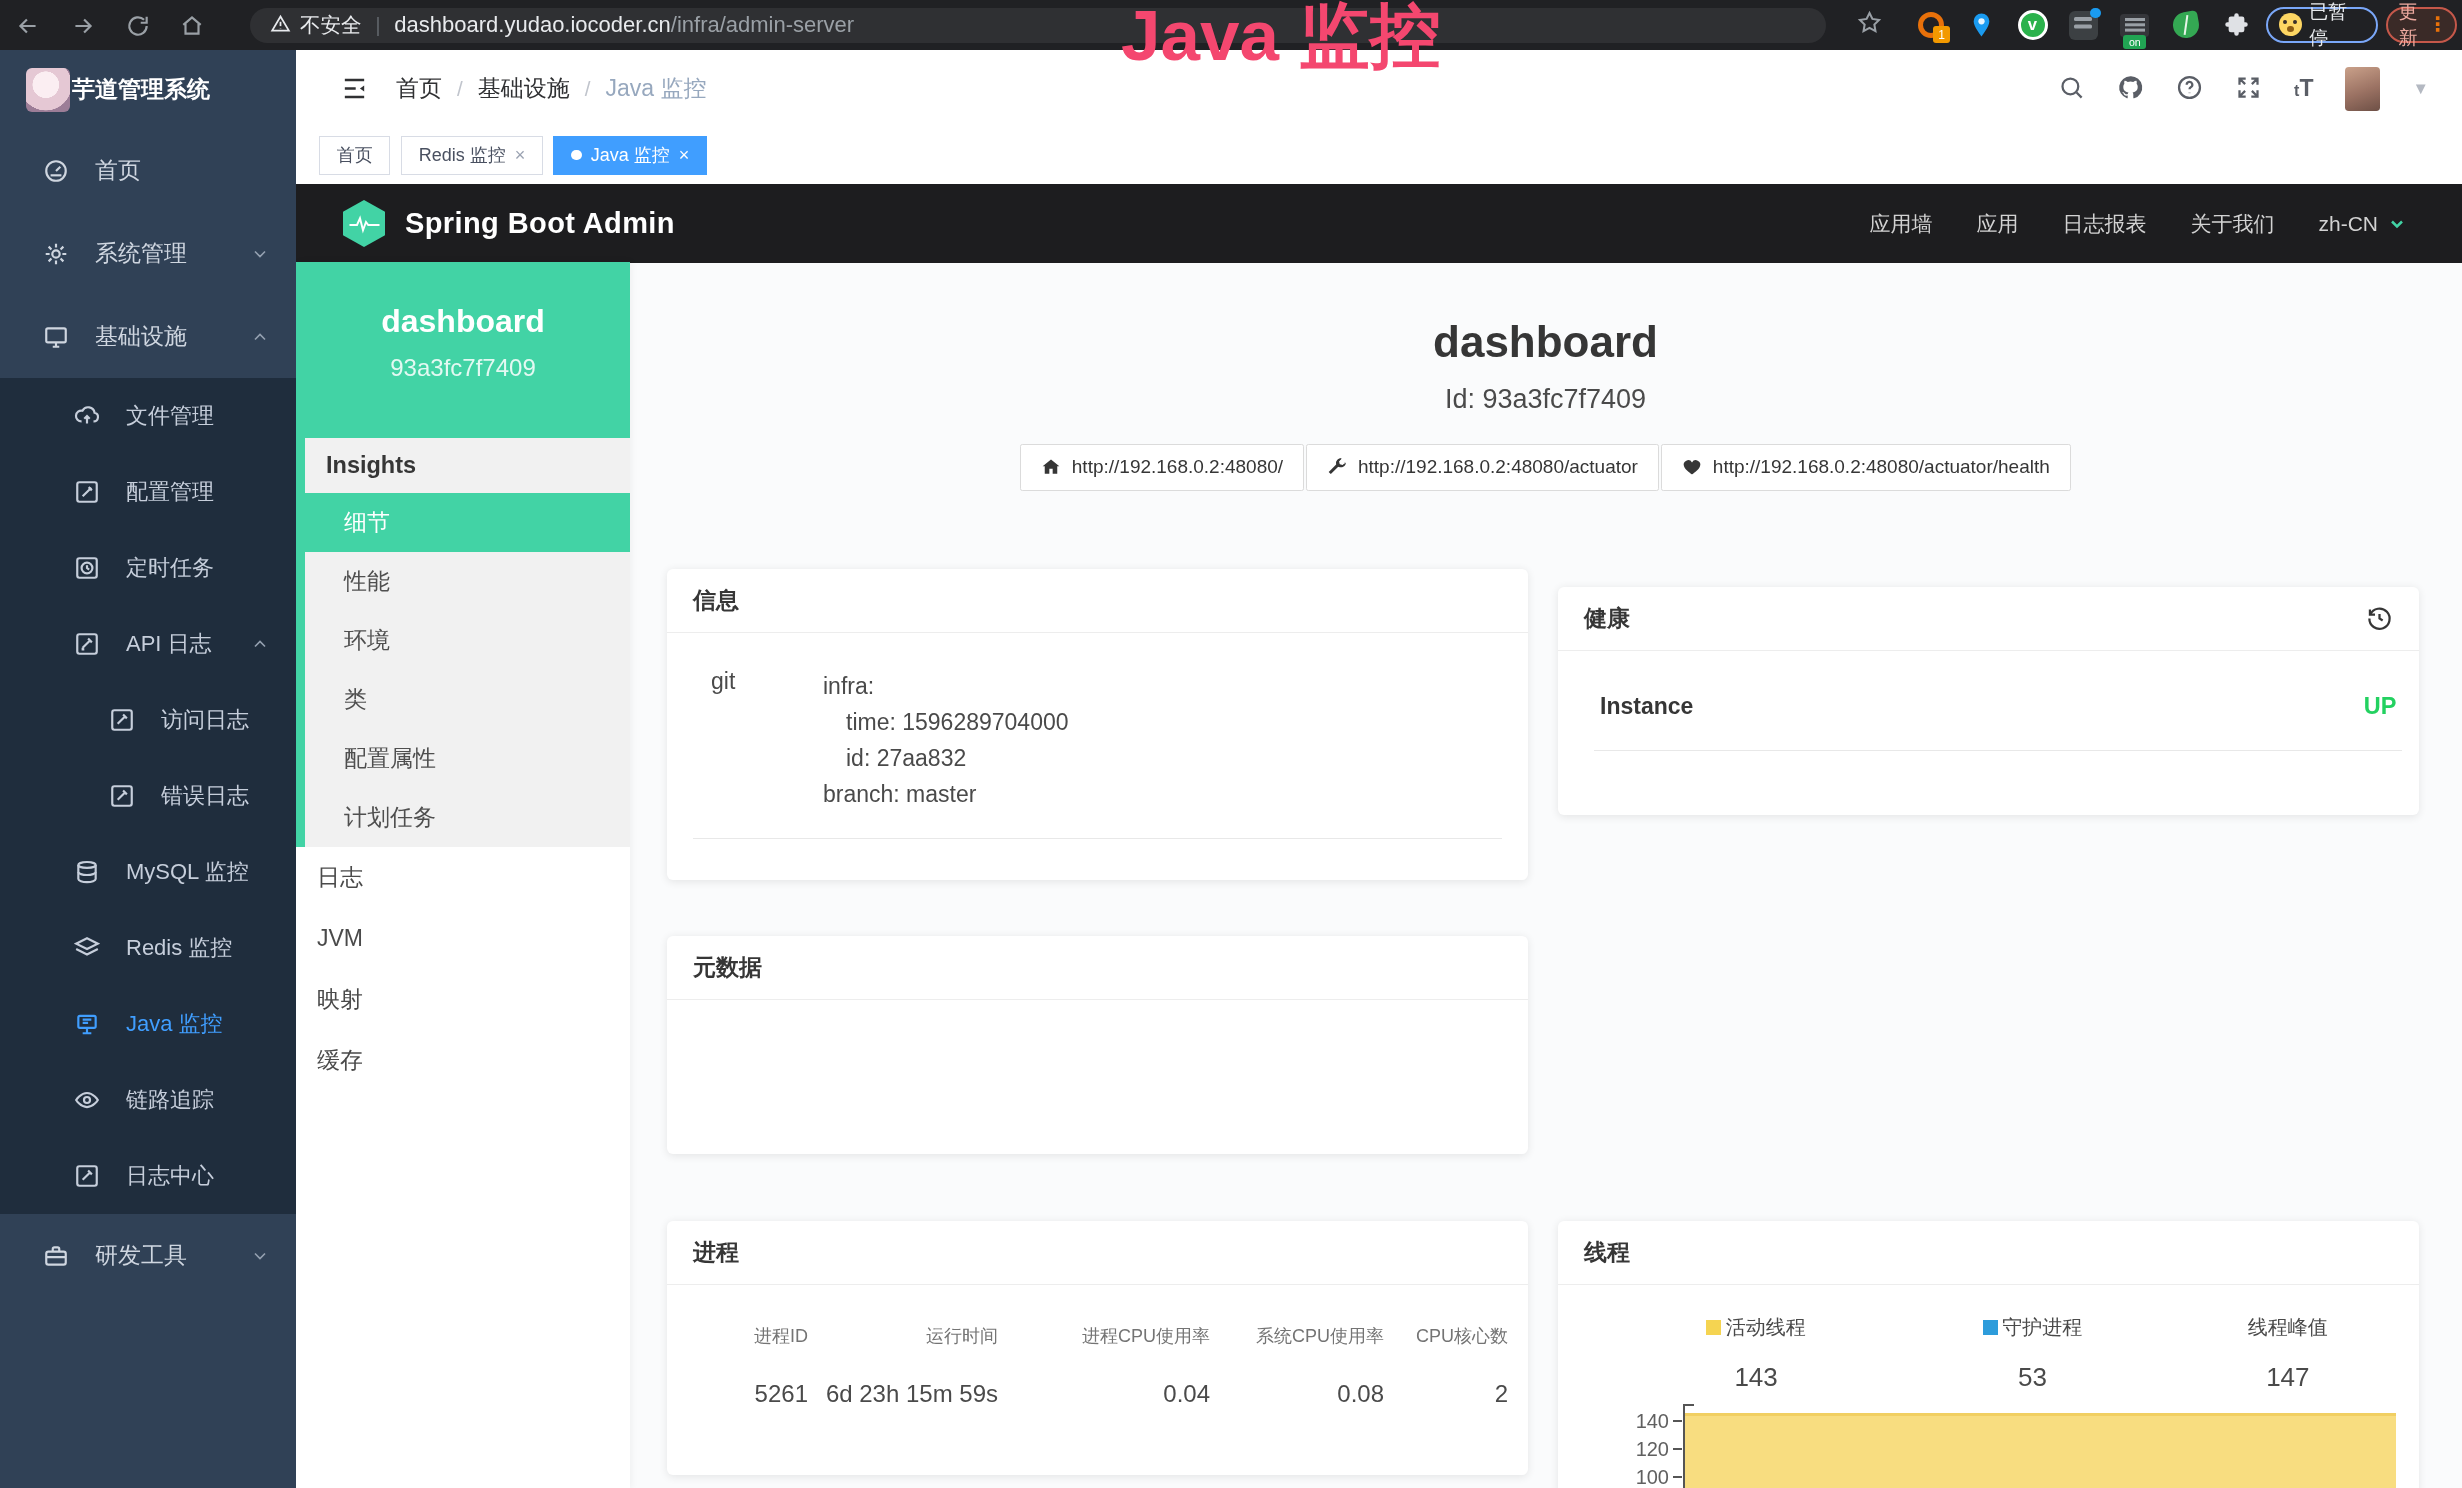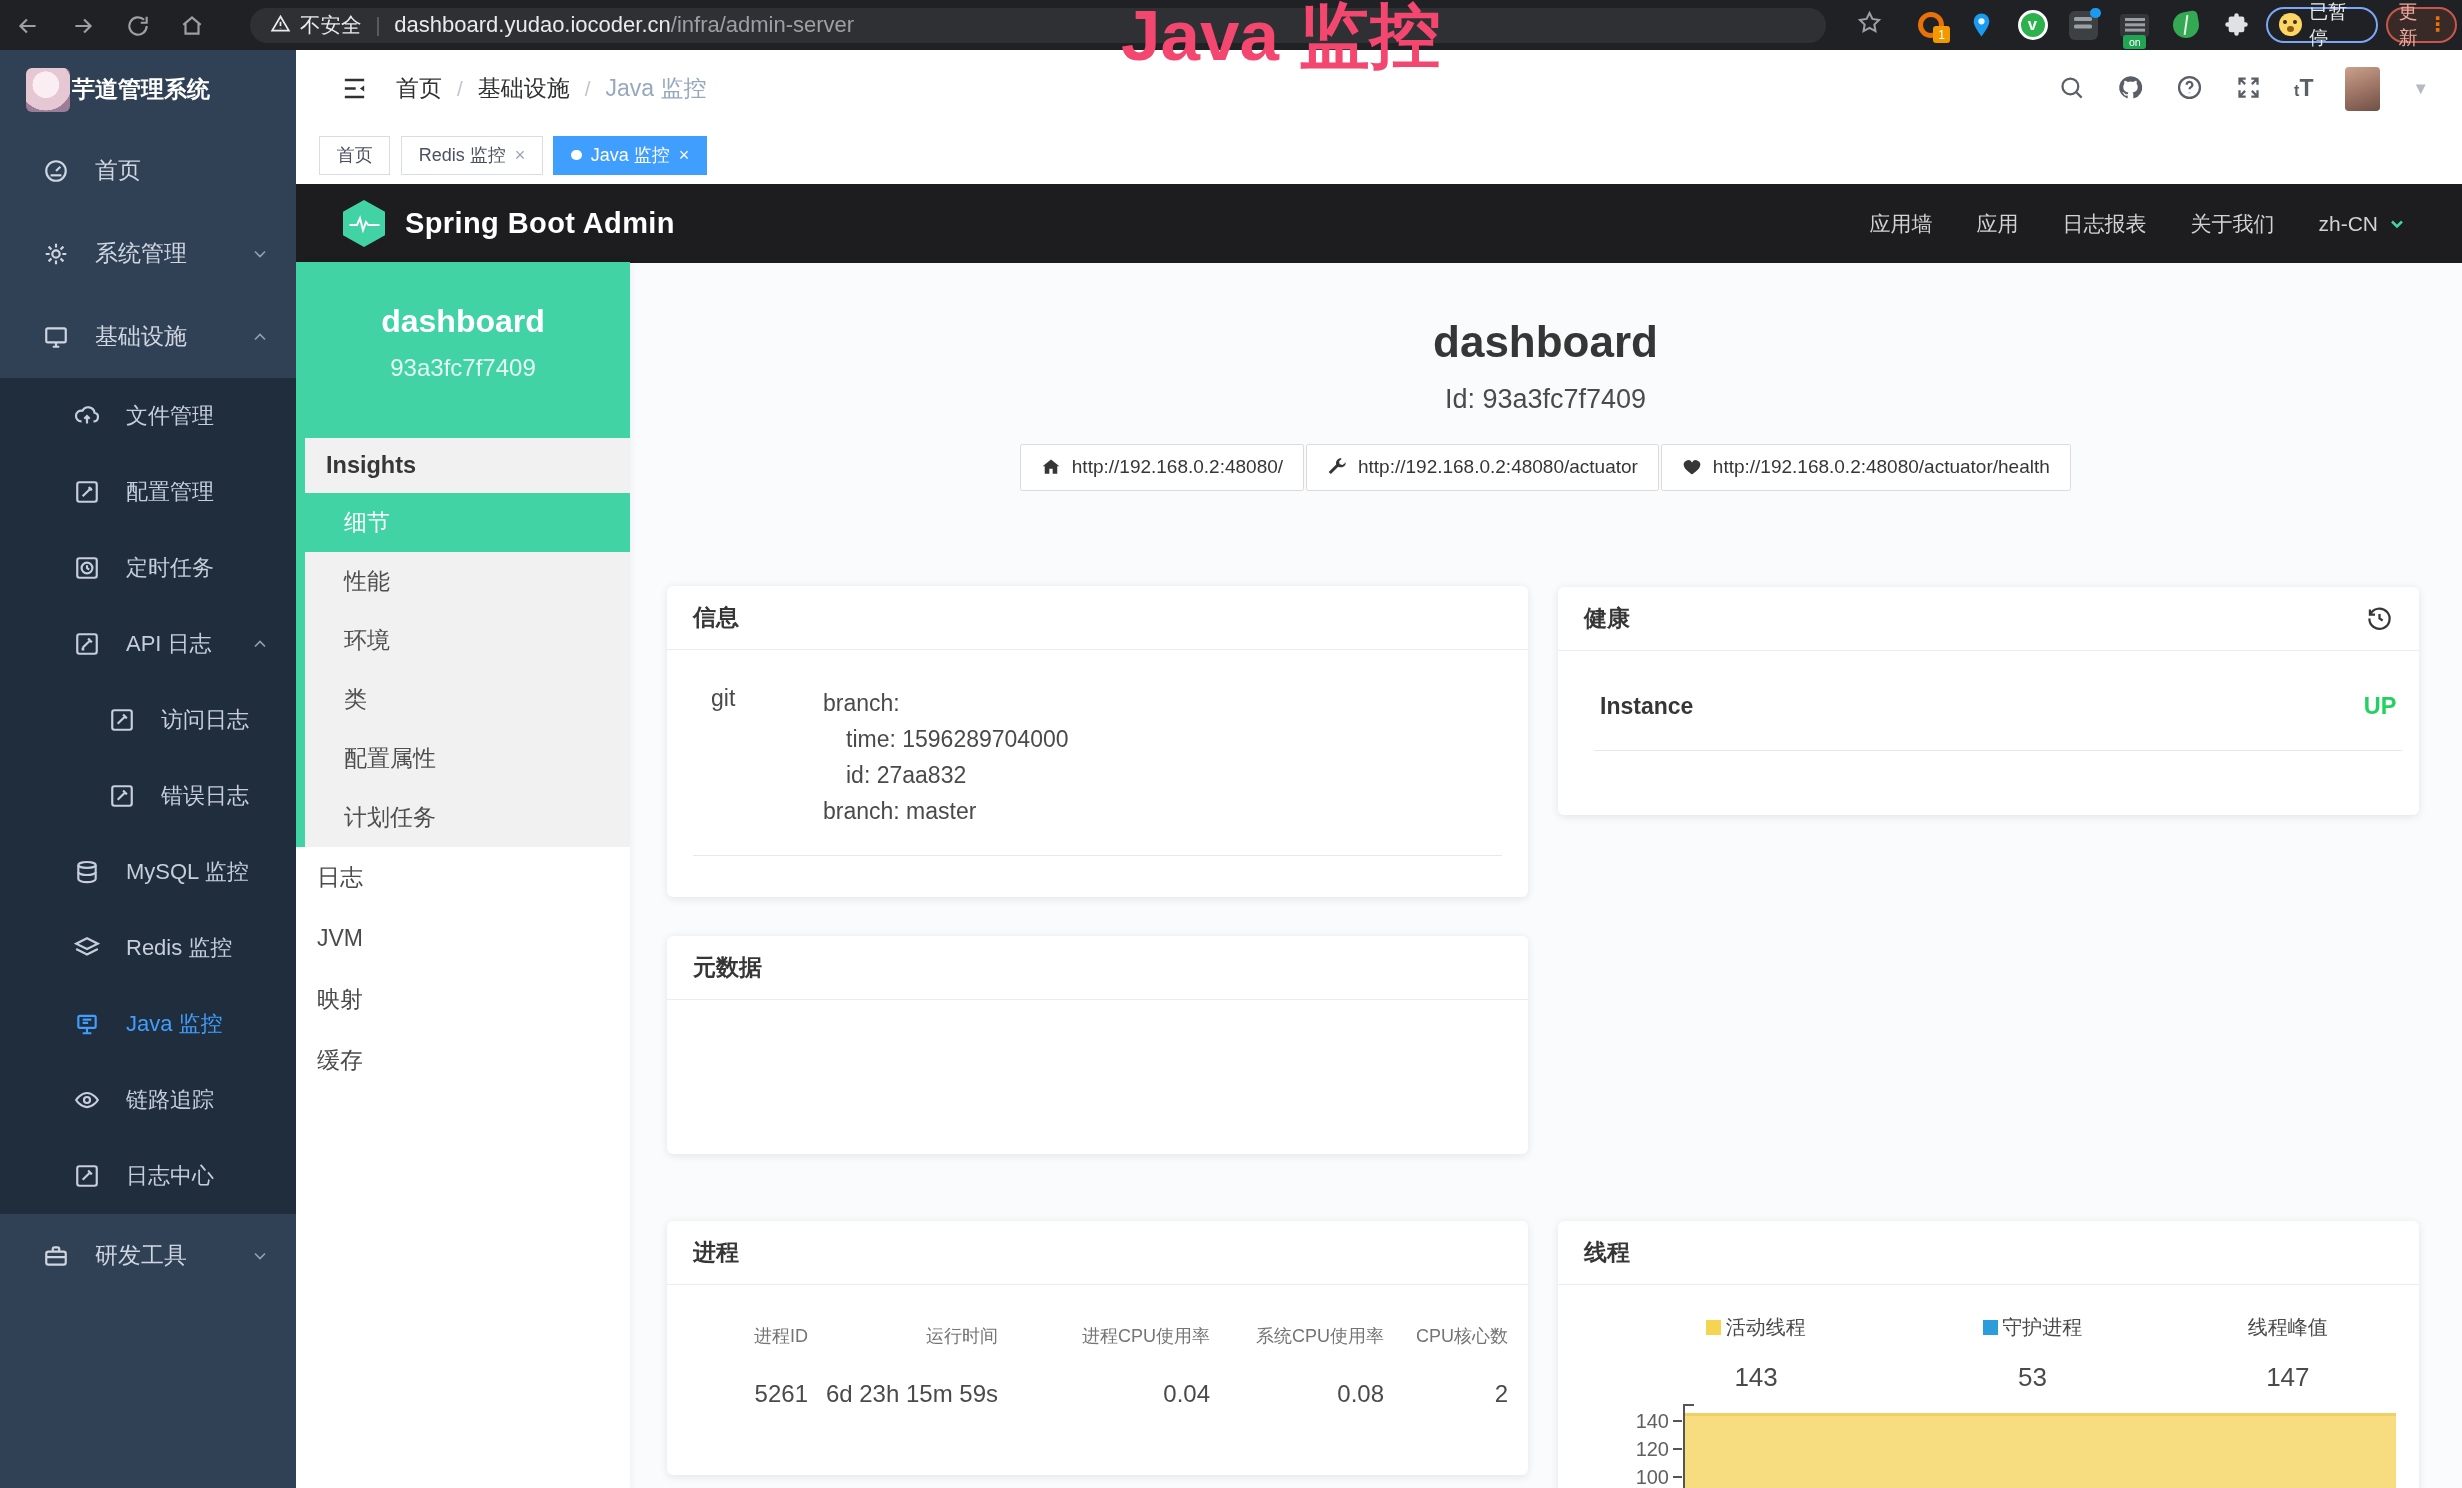--- a/index.html
+++ b/index.html
@@ -113,21 +113,21 @@
   .links { margin-top:29px; display:flex; justify-content:center; gap:2.3px; }
   .link-btn { height:47px; border:0.8px solid #dbdbdb; background:#fff; display:flex; align-items:center; gap:10.6px; padding:0 20px; font-size:19px; color:#363636; border-radius:2.3px; cursor:pointer; }
   .link-btn svg { width:20px; height:20px; }
 
   .card { position:absolute; background:#fff; border-radius:6px; box-shadow:0 1.5px 9px rgba(0,0,0,.09); }
   .card-h { height:64px; display:flex; align-items:center; padding:0 26px; font-size:23px; font-weight:bold; color:#363636; border-bottom:1.5px solid #ededed; }
   .card-h .spacer { flex:1; }
   .hist-btn { color:#363636; display:flex; cursor:pointer; }
   .hist-btn svg { width:27px; height:27px; }
 
-  .card-info { left:38px; top:324px; width:861px; height:311px; }
+  .card-info { left:38px; top:307px; width:861px; height:311px; }
   .card-health { left:929px; top:325px; width:861px; height:228px; }
   .card-meta { left:38px; top:674px; width:861px; height:218px; }
   .card-proc { left:38px; top:959px; width:861px; height:254px; }
   .card-threads { left:929px; top:959px; width:861px; height:394px; }
 
   .info-body { padding:35px 26px 0; }
   .kv-row { display:flex; border-bottom:1.5px solid #e8e8e8; padding-bottom:26px; }
   .kv-label { width:130px; padding-left:18px; font-size:23px; color:#4a4a4a; flex:none; }
   .kv-val { font-size:23px; color:#4a4a4a; line-height:36px; }
   .ind { padding-left:23px; }
@@ -553,21 +553,21 @@
         <span>http://192.168.0.2:48080/actuator/health</span>
       </div>
     </div>
 
     <div class="card card-info">
       <div class="card-h">信息</div>
       <div class="info-body">
         <div class="kv-row">
           <div class="kv-label">git</div>
           <div class="kv-val">
-            <div>branch:</div>
+            <div>infra:</div>
             <div class="ind">time: 1596289704000</div>
             <div class="ind">id: 27aa832</div>
             <div>branch: master</div>
           </div>
         </div>
       </div>
     </div>
 
     <div class="card card-health">
       <div class="card-h">

